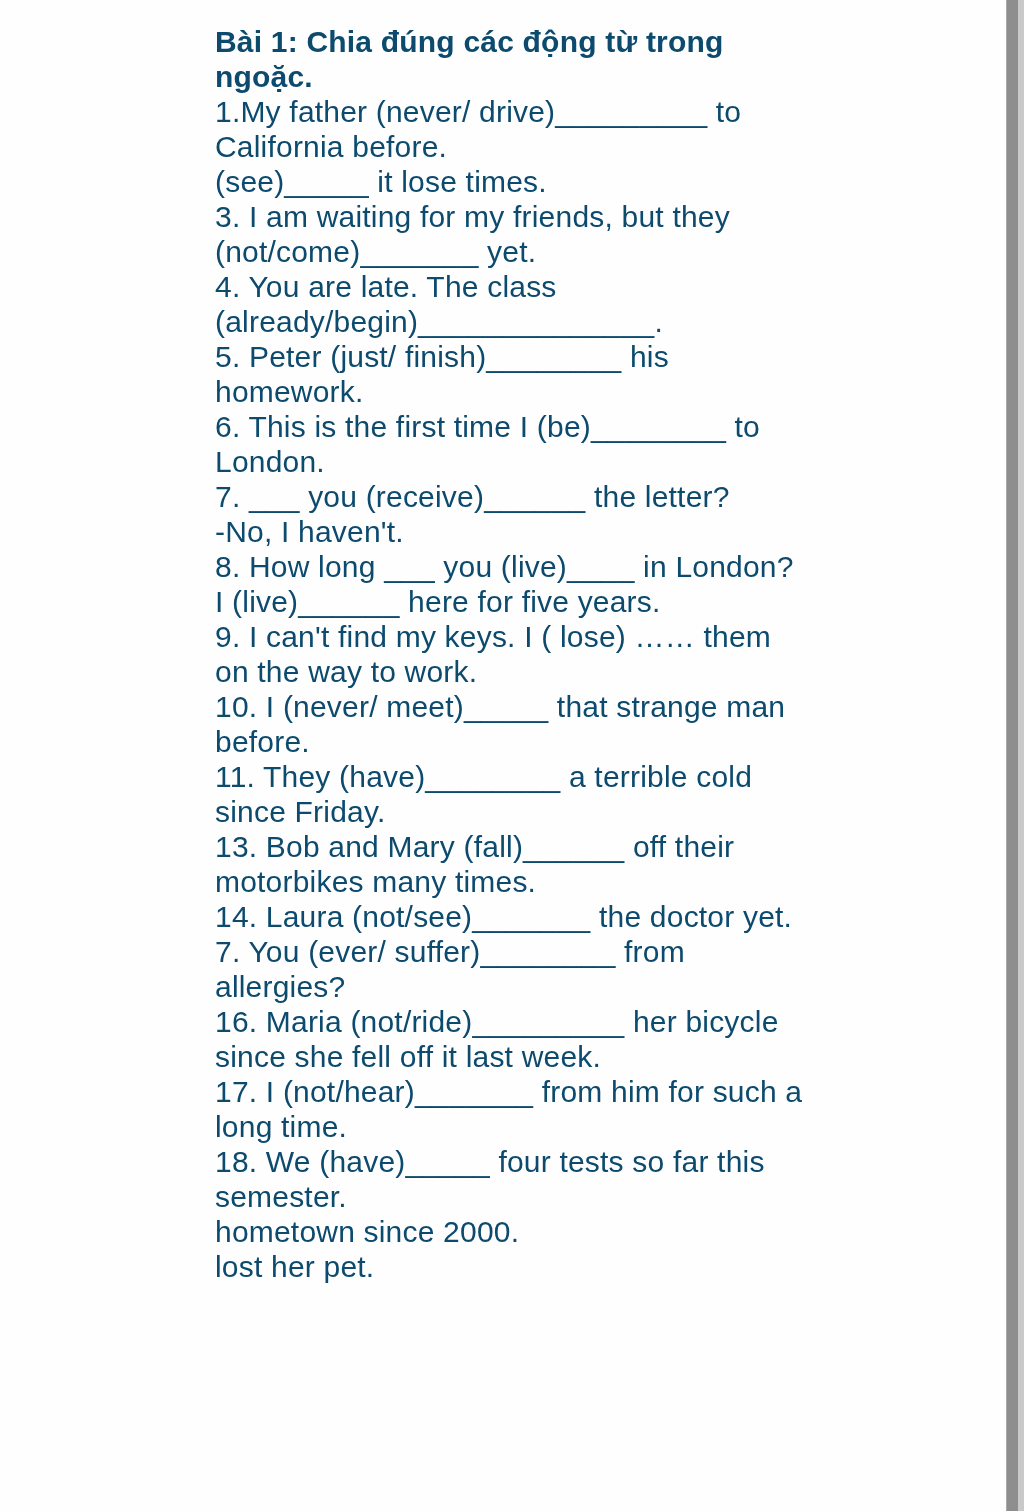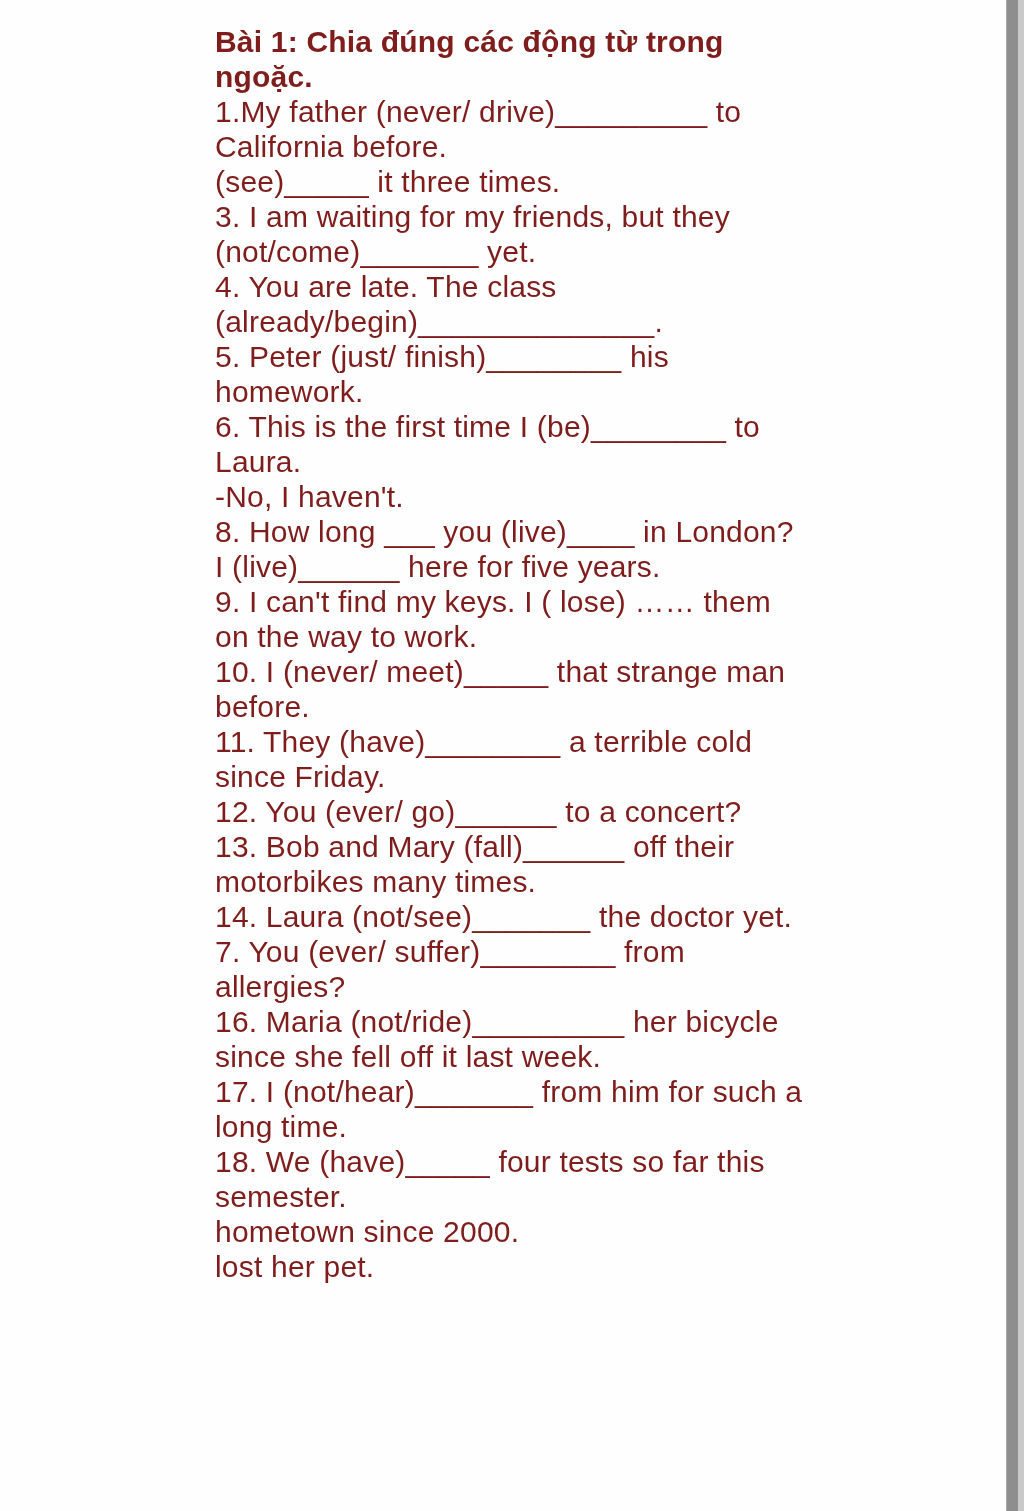--- a/index.html
+++ b/index.html
@@ -17,21 +17,21 @@
   .page {
     position: absolute;
     inset: 0;
     background: #fefefe;
   }
   .content {
     position: absolute;
     left: 215px;
     top: 24px;
     width: 620px;
-    color: #7f1d1d;
+    color: #0c4a6e;
     font-size: 30px;
     line-height: 35px;
     letter-spacing: 0.2px;
   }
   .line {
     white-space: pre;
     height: 35px;
   }
   .title-line {
     font-weight: bold;
@@ -56,39 +56,39 @@
 </style>
 </head>
 <body>
 
 <div class="page">
   <div class="content">
     <div class="line title-line">Bài 1: Chia đúng các động từ trong</div>
     <div class="line title-line">ngoặc.</div>
     <div class="line">1.My father (never/ drive)_________ to</div>
     <div class="line">California before.</div>
-    <div class="line">(see)_____ it three times.</div>
+    <div class="line">(see)_____ it lose times.</div>
     <div class="line">3. I am waiting for my friends, but they</div>
     <div class="line">(not/come)_______ yet.</div>
     <div class="line">4. You are late. The class</div>
     <div class="line">(already/begin)______________.</div>
     <div class="line">5. Peter (just/ finish)________ his</div>
     <div class="line">homework.</div>
     <div class="line">6. This is the first time I (be)________ to</div>
-    <div class="line">Laura.</div>
+    <div class="line">London.</div>
+    <div class="line">7. ___ you (receive)______ the letter?</div>
     <div class="line">-No, I haven't.</div>
     <div class="line">8. How long ___ you (live)____ in London?</div>
     <div class="line">I (live)______ here for five years.</div>
     <div class="line">9. I can't find my keys. I ( lose) …… them</div>
     <div class="line">on the way to work.</div>
     <div class="line">10. I (never/ meet)_____ that strange man</div>
     <div class="line">before.</div>
     <div class="line">11. They (have)________ a terrible cold</div>
     <div class="line">since Friday.</div>
-    <div class="line">12. You (ever/ go)______ to a concert?</div>
     <div class="line">13. Bob and Mary (fall)______ off their</div>
     <div class="line">motorbikes many times.</div>
     <div class="line">14. Laura (not/see)_______ the doctor yet.</div>
     <div class="line">7. You (ever/ suffer)________ from</div>
     <div class="line">allergies?</div>
     <div class="line">16. Maria (not/ride)_________ her bicycle</div>
     <div class="line">since she fell off it last week.</div>
     <div class="line">17. I (not/hear)_______ from him for such a</div>
     <div class="line">long time.</div>
     <div class="line">18. We (have)_____ four tests so far this</div>

